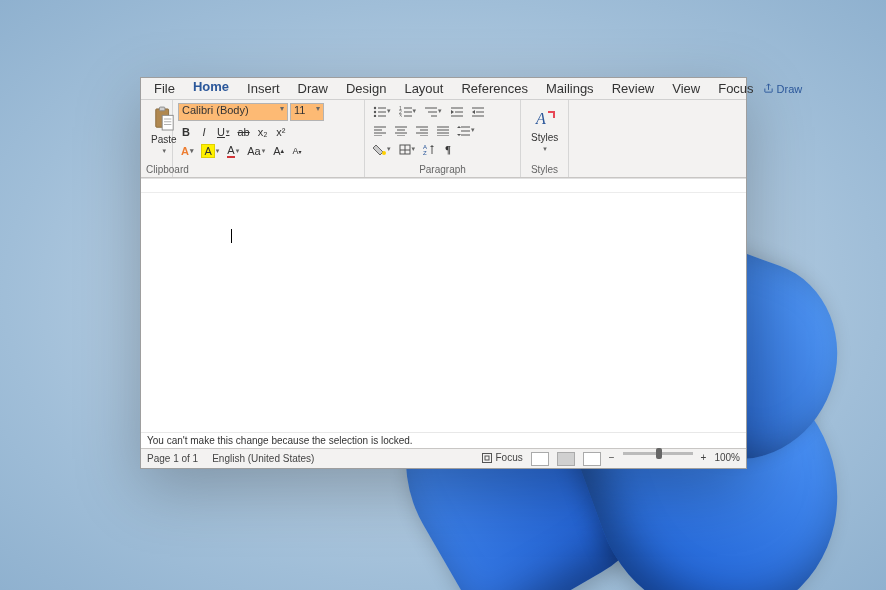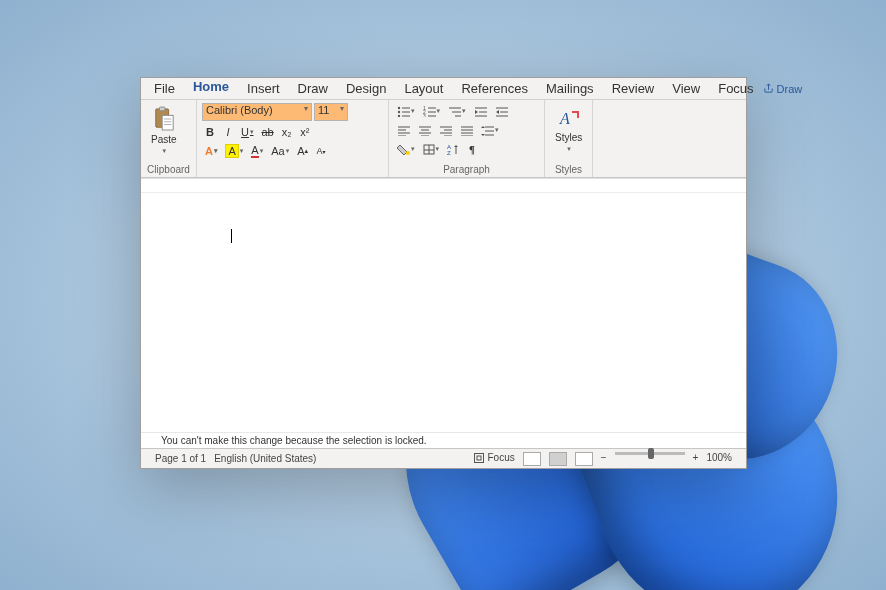--- a/index.html
+++ b/index.html
@@ -100,28 +100,28 @@
   }
   .page {
     flex: 1; background: #fff; position: relative;
   }
   .cursor {
     position: absolute; left: 90px; top: 36px;
     width: 1px; height: 14px; background: #000;
   }
   .lockmsg {
     font-size: 10px; color: #333;
-    padding: 2px 20px; border-top: 1px solid #e8e8e8;
+    padding: 2px 6px; border-top: 1px solid #e8e8e8;
   }
   .statusbar {
     display: flex; align-items: center;
     height: 20px; background: #f3f2f1;
     border-top: 1px solid #c8c6c4;
     font-size: 10px; color: #444;
-    padding: 0 14px; gap: 8px;
+    padding: 0 6px; gap: 14px;
   }
   .statusbar .rside { margin-left: auto; display: flex; align-items: flex-start; gap: 8px; }
   .viewbtn {
     width: 18px; height: 14px; border: 1px solid #aaa; background: #fff;
     display:inline-block; cursor:pointer;
   }
   .viewbtn.active { background: #d0d0d0; }
   .zoom-slider {
     width: 70px; height: 3px; background: #bbb; position: relative;
   }
@@ -161,21 +161,21 @@
           <path d="M4 12v7a1 1 0 001 1h14a1 1 0 001-1v-7"></path>
           <path d="M16 6l-4-4-4 4"></path>
           <path d="M12 2v13"></path>
         </svg>
       <span>Draw</span>
     </div>
   </div>
 
   <div class="ribbon">
 
-    <div class="group" style="width:56px">
+    <div class="group" style="width:32px">
       <div class="group-body">
         <div class="bigbtn">
           <svg width="22" height="26" viewBox="0 0 24 28">
             <rect x="3" y="3" width="14" height="20" rx="1" fill="#b08850" stroke="#8a6a3a"></rect>
             <rect x="7" y="1" width="6" height="4" rx="1" fill="#d0d0d0" stroke="#888"></rect>
             <rect x="10" y="10" width="12" height="16" fill="#fff" stroke="#888"></rect>
             <line x1="12" y1="14" x2="20" y2="14" stroke="#aaa"></line>
               <line x1="12" y1="17" x2="20" y2="17" stroke="#aaa"></line>
               <line x1="12" y1="20" x2="20" y2="20" stroke="#aaa"></line>
           </svg>

